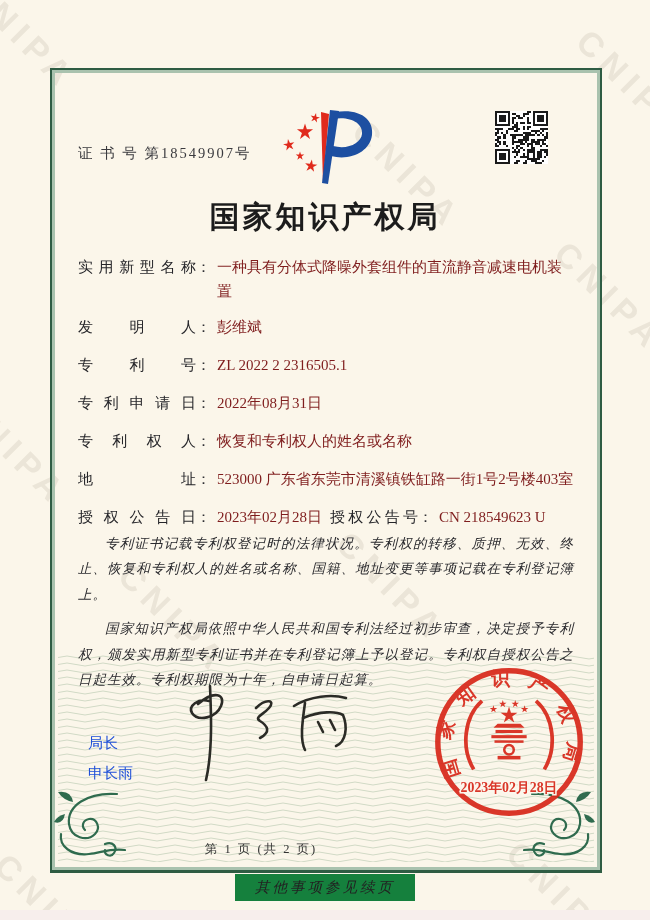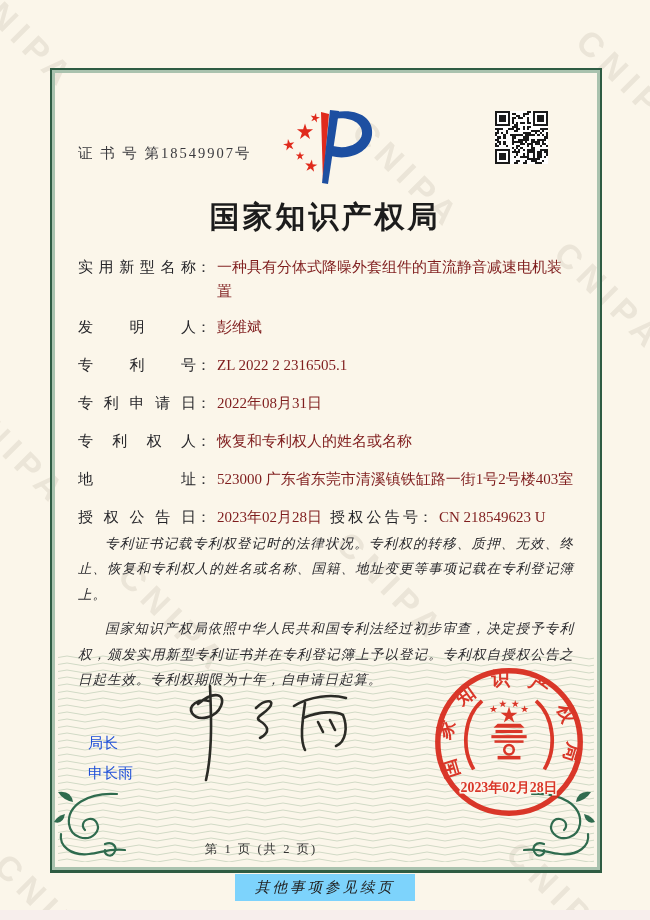--- a/index.html
+++ b/index.html
@@ -52,21 +52,21 @@
   .flourish.left{ left:53px; }
   .flourish.right{ left:520px; transform:scaleX(-1); }
   .page-info{
     position:absolute; left:0; top:841px; width:522px; text-align:center;
     font-size:12.5px; letter-spacing:2px; color:#333; z-index:3;
   }
   .note{
     position:absolute; left:0; top:874px; width:650px; text-align:center; z-index:2;
   }
   .note span{
-    display:inline-block; background:#7dd3fc; padding:4px 20px;
+    display:inline-block; background:#15803d; padding:4px 20px;
     font-style:italic; font-size:14.5px; letter-spacing:3px; color:#222;
   }
   .bottom-tint{ position:absolute; left:0; bottom:0; width:650px; height:10px; background:#f7eeec; z-index:0; }
 </style>
 </head>
 <body>
 
 <div id="page">
 
   <svg width="0" height="0" style="position:absolute" aria-hidden="true">

